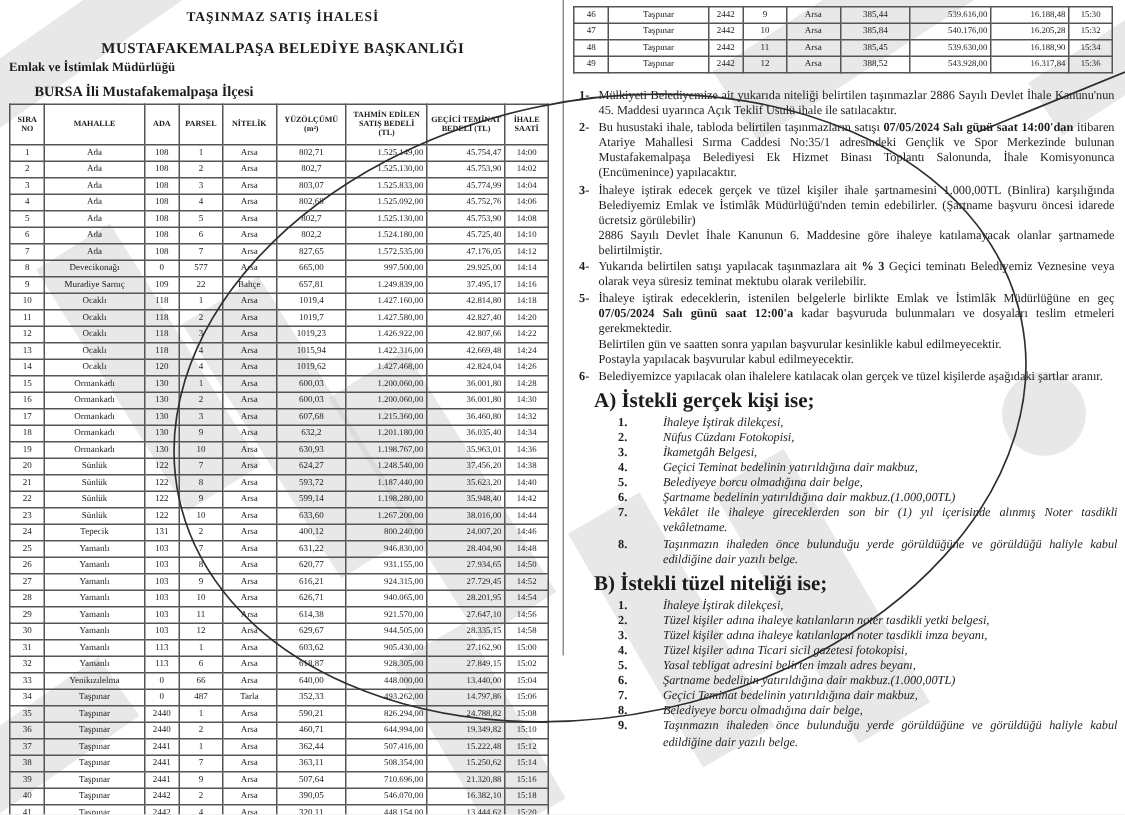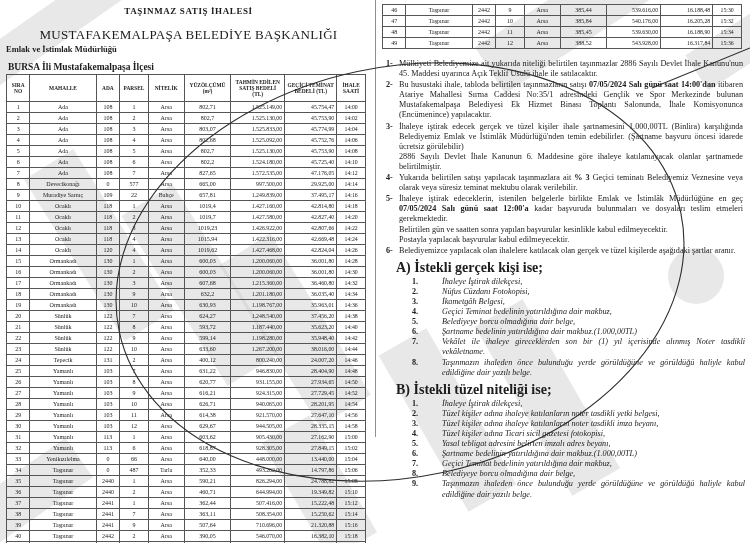--- a/index.html
+++ b/index.html
@@ -10,23 +10,23 @@
   }
   
   .wm{position:absolute;background:#c9c9c9;opacity:.42;z-index:0;}
   .wm.round{border-radius:50%;}
   
   .page{position:absolute;top:0;height:437px;z-index:1;box-sizing:border-box;}
   .page-left{left:0;width:375px;padding:4px 4px 0 6px;}
   .page-right{left:375px;width:375px;border-left:1px solid #8f8f8f;padding:3px 5px 0 6px;}
   
   .doc-title{text-align:center;font-weight:bold;font-size:9px;letter-spacing:.6px;margin-top:2px;}
-  .doc-org{text-align:center;font-weight:normal;font-size:13px;letter-spacing:.3px;margin-top:11px;}
+  .doc-org{text-align:center;font-weight:bold;font-size:10px;letter-spacing:.3px;margin-top:11px;}
   .doc-dept{font-weight:bold;font-size:8.5px;margin-top:1px;}
-  .doc-region{font-weight:bold;font-size:9.5px;margin:8px 0 2px 2px;}
+  .doc-region{font-weight:bold;font-size:9.5px;margin:8px 0 2px 17px;}
   
   table.doc-table{border-collapse:collapse;table-layout:fixed;width:360px;background:transparent;}
   .doc-table th,.doc-table td{
     border:1px solid #555;font-size:6px;line-height:7px;padding:1px 2px;
     text-align:center;overflow:hidden;white-space:nowrap;height:8px;
   }
   .doc-table th{font-weight:bold;font-size:5.4px;line-height:6px;white-space:normal;height:24px;}
   .doc-table td:nth-child(7),.doc-table td:nth-child(8){text-align:right;font-size:5.8px;}
   .doc-table td:nth-child(9){font-size:5.8px;}
   #right-table{margin-top:1px;}

